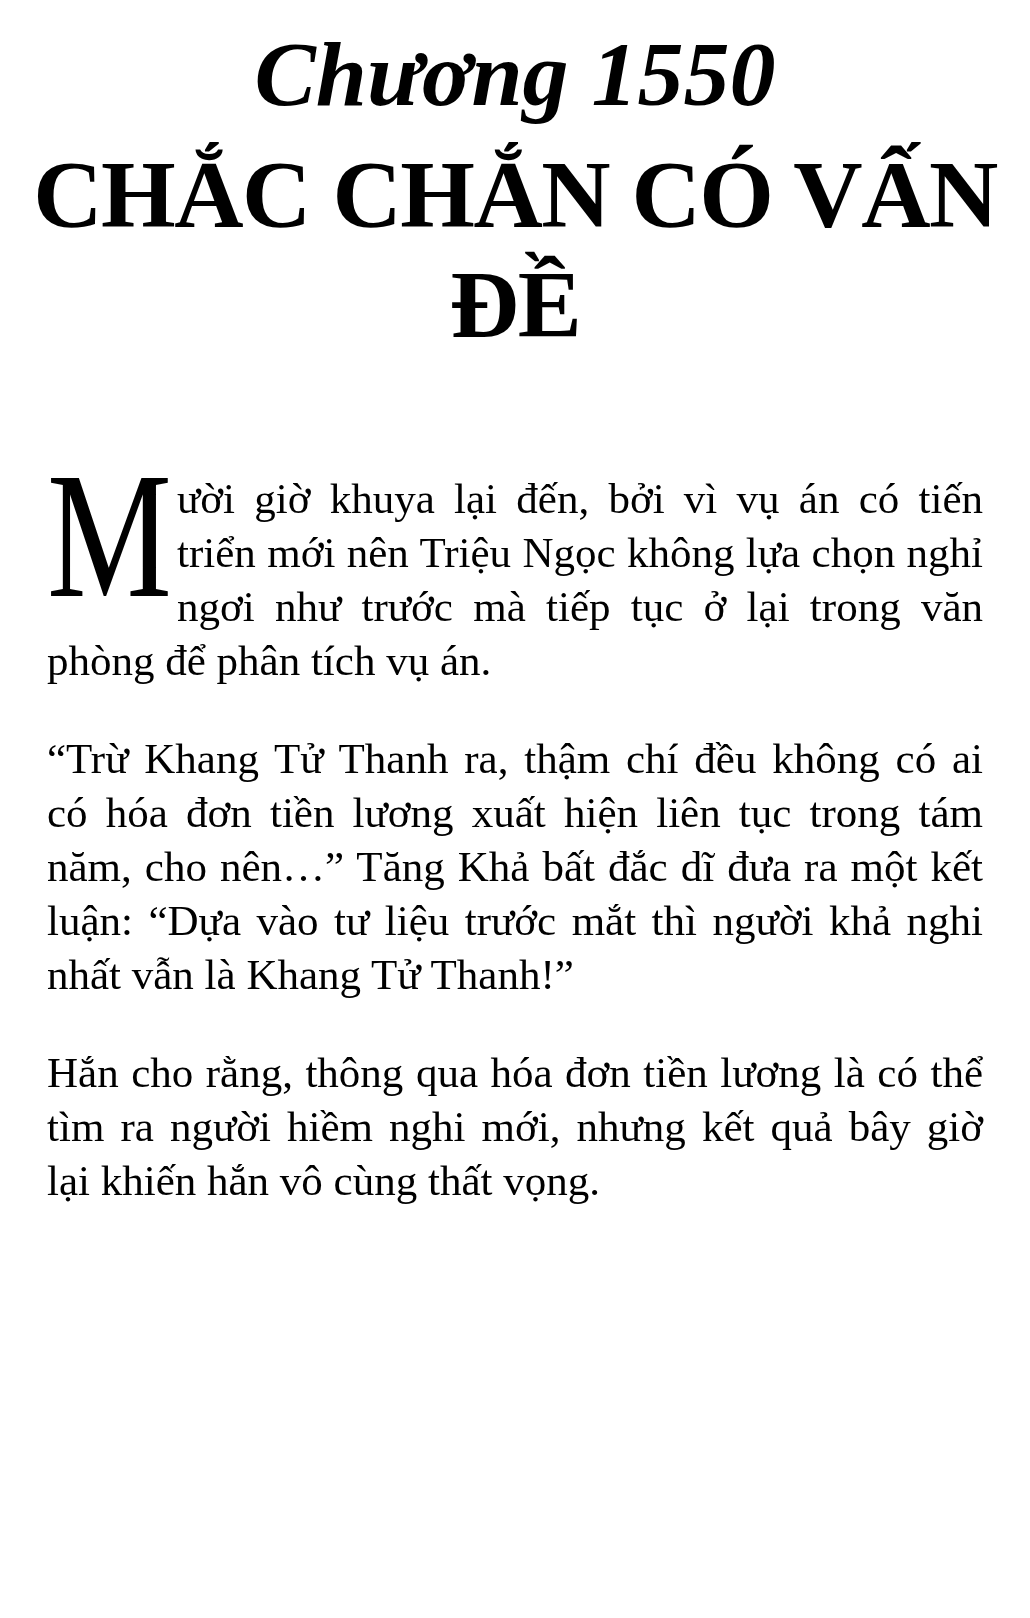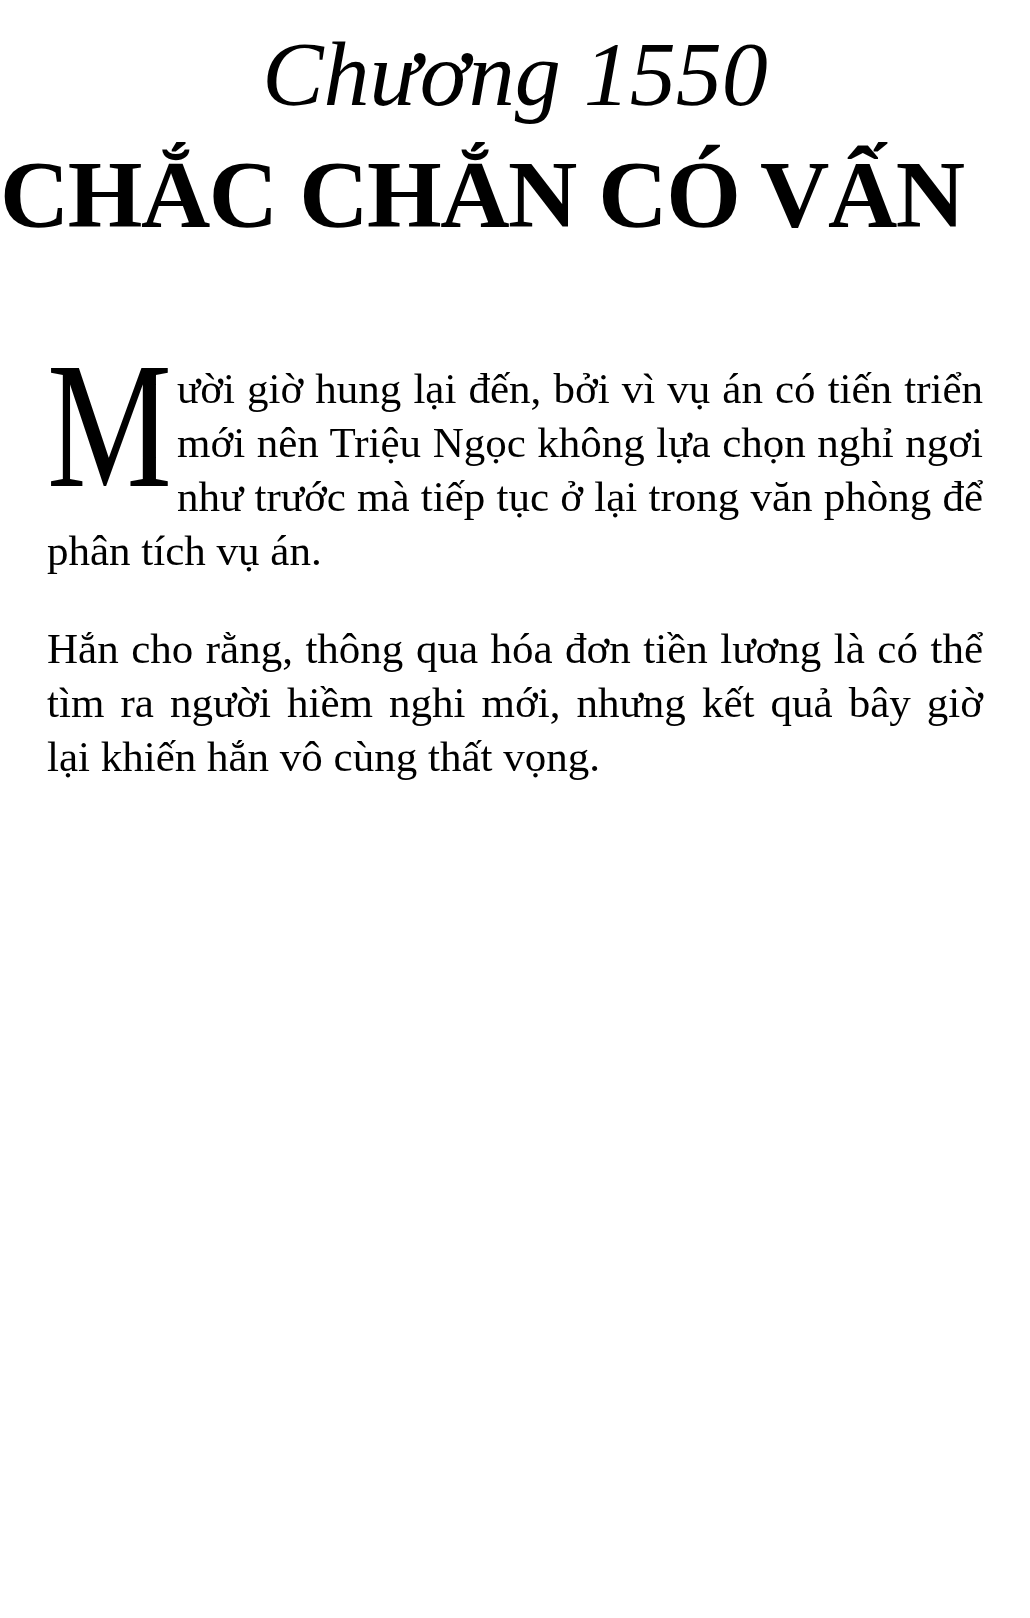--- a/index.html
+++ b/index.html
@@ -15,27 +15,28 @@
     background: #ffffff;
     color: #000000;
     font-family: "Liberation Serif", serif;
     overflow: hidden;
   }
   
   .kicker {
     margin-top: 24px;
     text-align: center;
     font-style: italic;
-    font-weight: 400;
+    font-weight: 700;
     font-size: 92px;
     line-height: 100px;
     white-space: nowrap;
   }
   .title {
     margin: 16px 0 0 0;
+    text-align: center;
     font-weight: 700;
     font-size: 96px;
     line-height: 110px;
     letter-spacing: -1.5px;
   }
   .title-line {
     display: block;
     white-space: nowrap;
   }
   
@@ -70,21 +71,23 @@
 </style>
 </head>
 <body>
 
 <div class="page">
 
   <header>
     <div class="kicker">Chương 1550</div>
     <h1 class="title">
       <span class="title-line">CHẮC CHẮN CÓ VẤN</span>
+      <span class="title-line">ĐỀ</span>
     </h1>
   </header>
 
   <main class="content">
-    <p class="para"><span class="dropcap"><span class="dropcap-inner">M</span></span><span>ười giờ hung lại đến, bởi vì vụ án có tiến triển mới nên Triệu Ngọc không lựa chọn nghỉ ngơi như trước mà tiếp tục ở lại trong văn phòng để phân tích vụ án.</span></p>
+    <p class="para"><span class="dropcap"><span class="dropcap-inner">M</span></span><span>ười giờ khuya lại đến, bởi vì vụ án có tiến triển mới nên Triệu Ngọc không lựa chọn nghỉ ngơi như trước mà tiếp tục ở lại trong văn phòng để phân tích vụ án.</span></p>
+    <p class="para">“Trừ Khang Tử Thanh ra, thậm chí đều không có ai có hóa đơn tiền lương xuất hiện liên tục trong tám năm, cho nên…” Tăng Khả bất đắc dĩ đưa ra một kết luận: “Dựa vào tư liệu trước mắt thì người khả nghi nhất vẫn là Khang Tử Thanh!”</p>
     <p class="para">Hắn cho rằng, thông qua hóa đơn tiền lương là có thể tìm ra người hiềm nghi mới, nhưng kết quả bây giờ lại khiến hắn vô cùng thất vọng.</p>
   </main>
 
 </div>
 
 </body></html>

